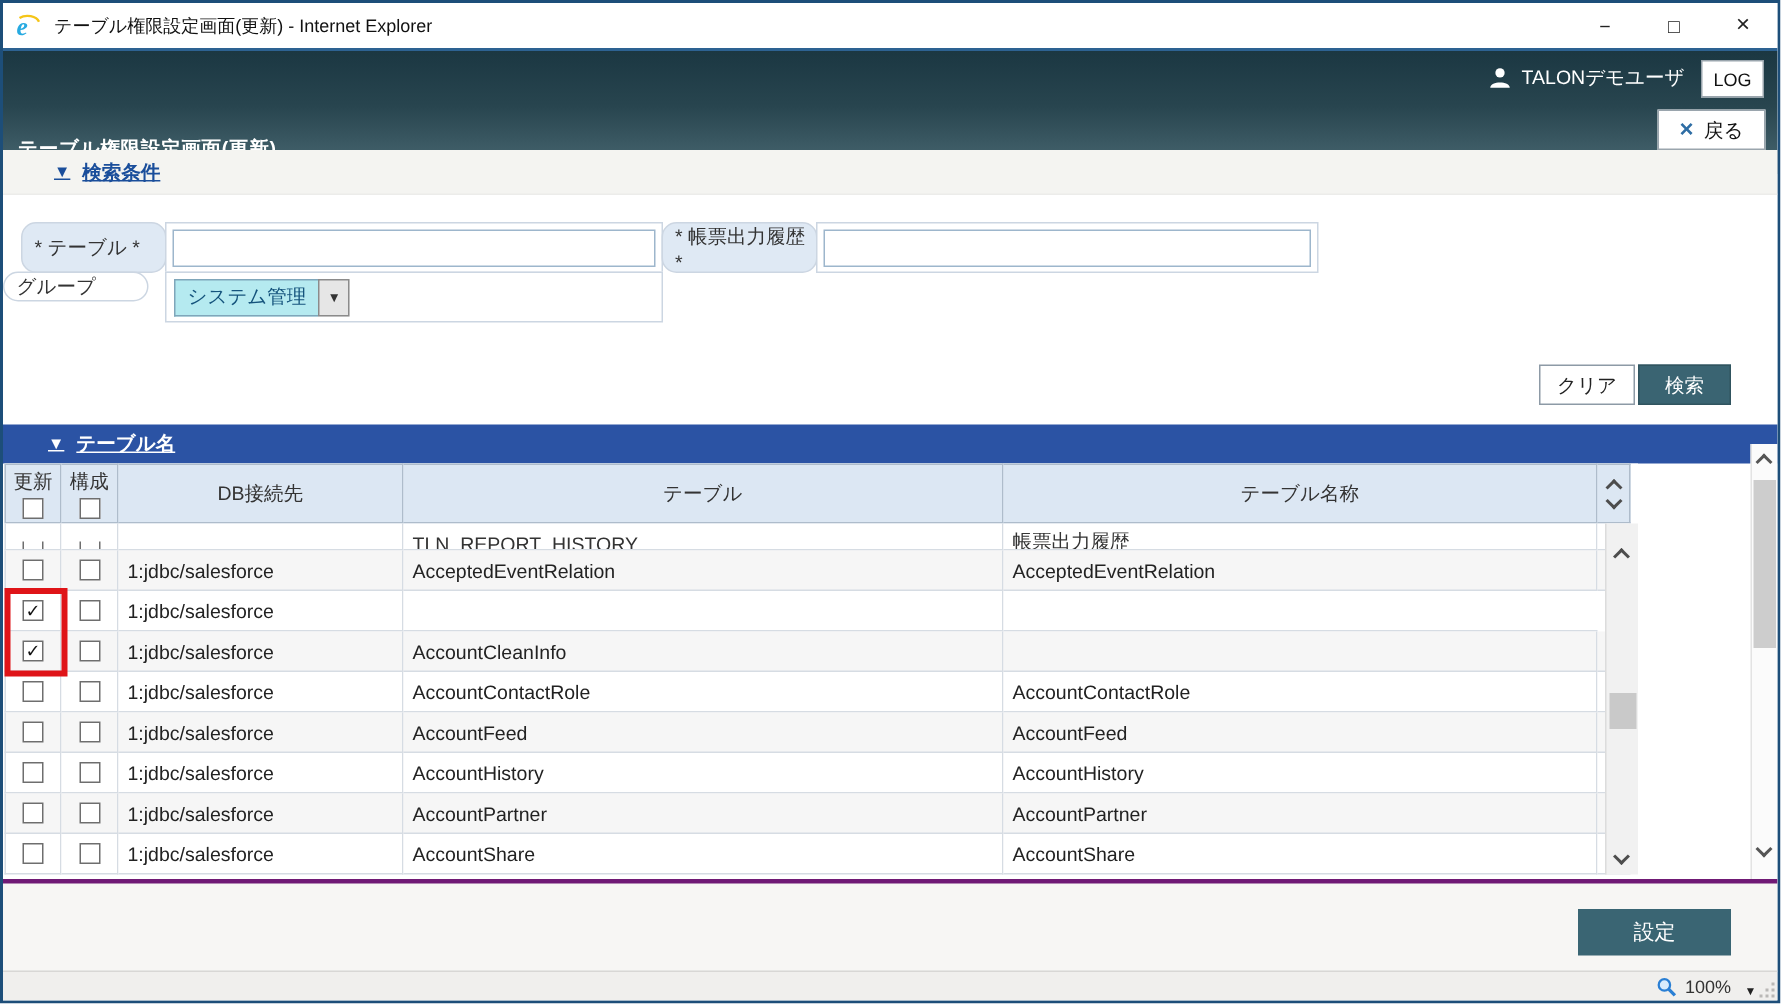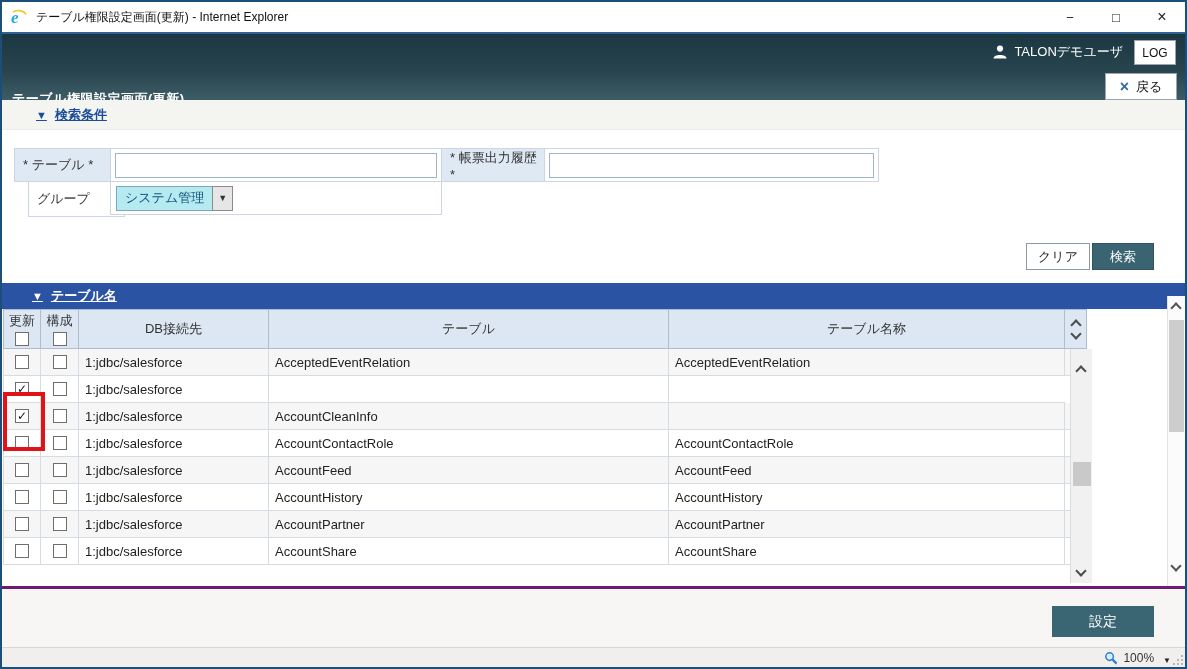--- a/index.html
+++ b/index.html
@@ -26,21 +26,21 @@
   .back-btn .x { color:#2e6da4; font-size:16px; font-weight:bold; line-height:1; }
 
   
   .searchbar { position:absolute; left:0; right:0; top:98px; height:30px; background:#f4f4f1; display:flex; align-items:center; border-bottom:1px solid #ececea; }
   .section-link { margin-left:34px; color:#1a4e9b; font-size:13px; font-weight:bold; text-decoration:underline; display:flex; align-items:center; gap:8px; cursor:pointer; }
   .section-link .tri { font-size:11px; text-decoration:none; display:inline-block; }
 
   
   .formarea { position:absolute; left:0; right:0; top:128px; height:153px; background:#fff; }
   .fcell { position:absolute; border:1px solid #ccd6e2; font-size:13px; color:#333; }
-  .flabel { background:#dfe9f4; display:flex; align-items:center; padding-left:8px; }
+  .flabel { background:#dfe9f4; display:flex; align-items:center; padding-left:8px;border-radius:10px; }
   .flabel.plain { background:#fff; }
   .finput-cell { background:#fff; display:flex; align-items:center; padding:0 4px; }
   .finput { width:100%; height:25px; border:1px solid #9db6cc; background:#fff; font-size:13px; padding:0 4px; }
   .dropdown { display:flex; height:25px; margin-left:1px; }
   .dd-value { background:#b5eaf0; border:1px solid #7fa6ba; border-right:none; padding:0 8px; display:flex; align-items:center; font-size:13px; color:#14537c; }
   .dd-btn { width:21px; background:#e6e6e6; border:1px solid #8b8b8b; display:flex; align-items:center; justify-content:center; font-size:9px; color:#333; }
   .action-btn { position:absolute; height:27px; font-size:13px; display:flex; align-items:center; justify-content:center; cursor:pointer; }
   .btn-clear { right:95px; top:113px; width:64px; background:#fff; border:1px solid #8d9aa6; color:#222; }
   .btn-search { right:31px; top:113px; width:62px; background:#3a6472; border:1px solid #30545f; color:#fff; }
 
@@ -134,21 +134,21 @@
 
   <div class="formarea">
     <div class="fcell flabel" style="left:12px; top:18px; width:97px; height:34px;">* テーブル *</div>
     <div class="fcell finput-cell" style="left:108px; top:18px; width:332px; height:34px;">
       <input class="finput" type="text" value="" style="">
     </div>
     <div class="fcell flabel" style="left:439px; top:18px; width:104px; height:34px;">* 帳票出力履歴 *</div>
     <div class="fcell finput-cell" style="left:542px; top:18px; width:335px; height:34px;">
       <input class="finput" type="text" value="" style="">
     </div>
-    <div class="fcell flabel plain" style="left:26px; top:51px; width:97px; height:36px;text-align:right;">グループ</div>
+    <div class="fcell flabel plain" style="left:0; top:51px; width:97px; height:20px;text-align:right;">グループ</div>
     <div class="fcell finput-cell" style="left:108px; top:51px; width:332px; height:34px;">
       <div class="dropdown">
         <span class="dd-value">システム管理</span>
         <span class="dd-btn">▼</span>
       </div>
     </div>
     <div class="action-btn btn-clear">クリア</div>
     <div class="action-btn btn-search">検索</div>
   </div>
 
@@ -172,20 +172,38 @@
       <div class="tc">DB接続先</div>
       <div class="tc">テーブル</div>
       <div class="tc">テーブル名称</div>
       <div class="tc pager-cell">
         <span class="chev up"></span>
         <span class="chev down"></span>
       </div>
     </div>
 
     <div class="tbody">
+      <div class="trow clipped">
+        <div class="tc">
+            <span class="cb small-clip"></span>
+          </div>
+        <div class="tc">
+            <span class="cb small-clip"></span>
+          </div>
+        <div class="tc">
+            <span></span>
+          </div>
+        <div class="tc">
+            <span>TLN_REPORT_HISTORY</span>
+          </div>
+        <div class="tc">
+            <span>帳票出力履歴</span>
+          </div>
+        <div class="tc" style="border-right:none;"></div>
+      </div>
     <div class="trow alt">
       <div class="tc">
             <span class="cb"></span>
           </div>
       <div class="tc">
             <span class="cb"></span>
           </div>
       <div class="tc">1:jdbc/salesforce</div>
       <div class="tc">AcceptedEventRelation</div>
       <div class="tc">AcceptedEventRelation</div>

